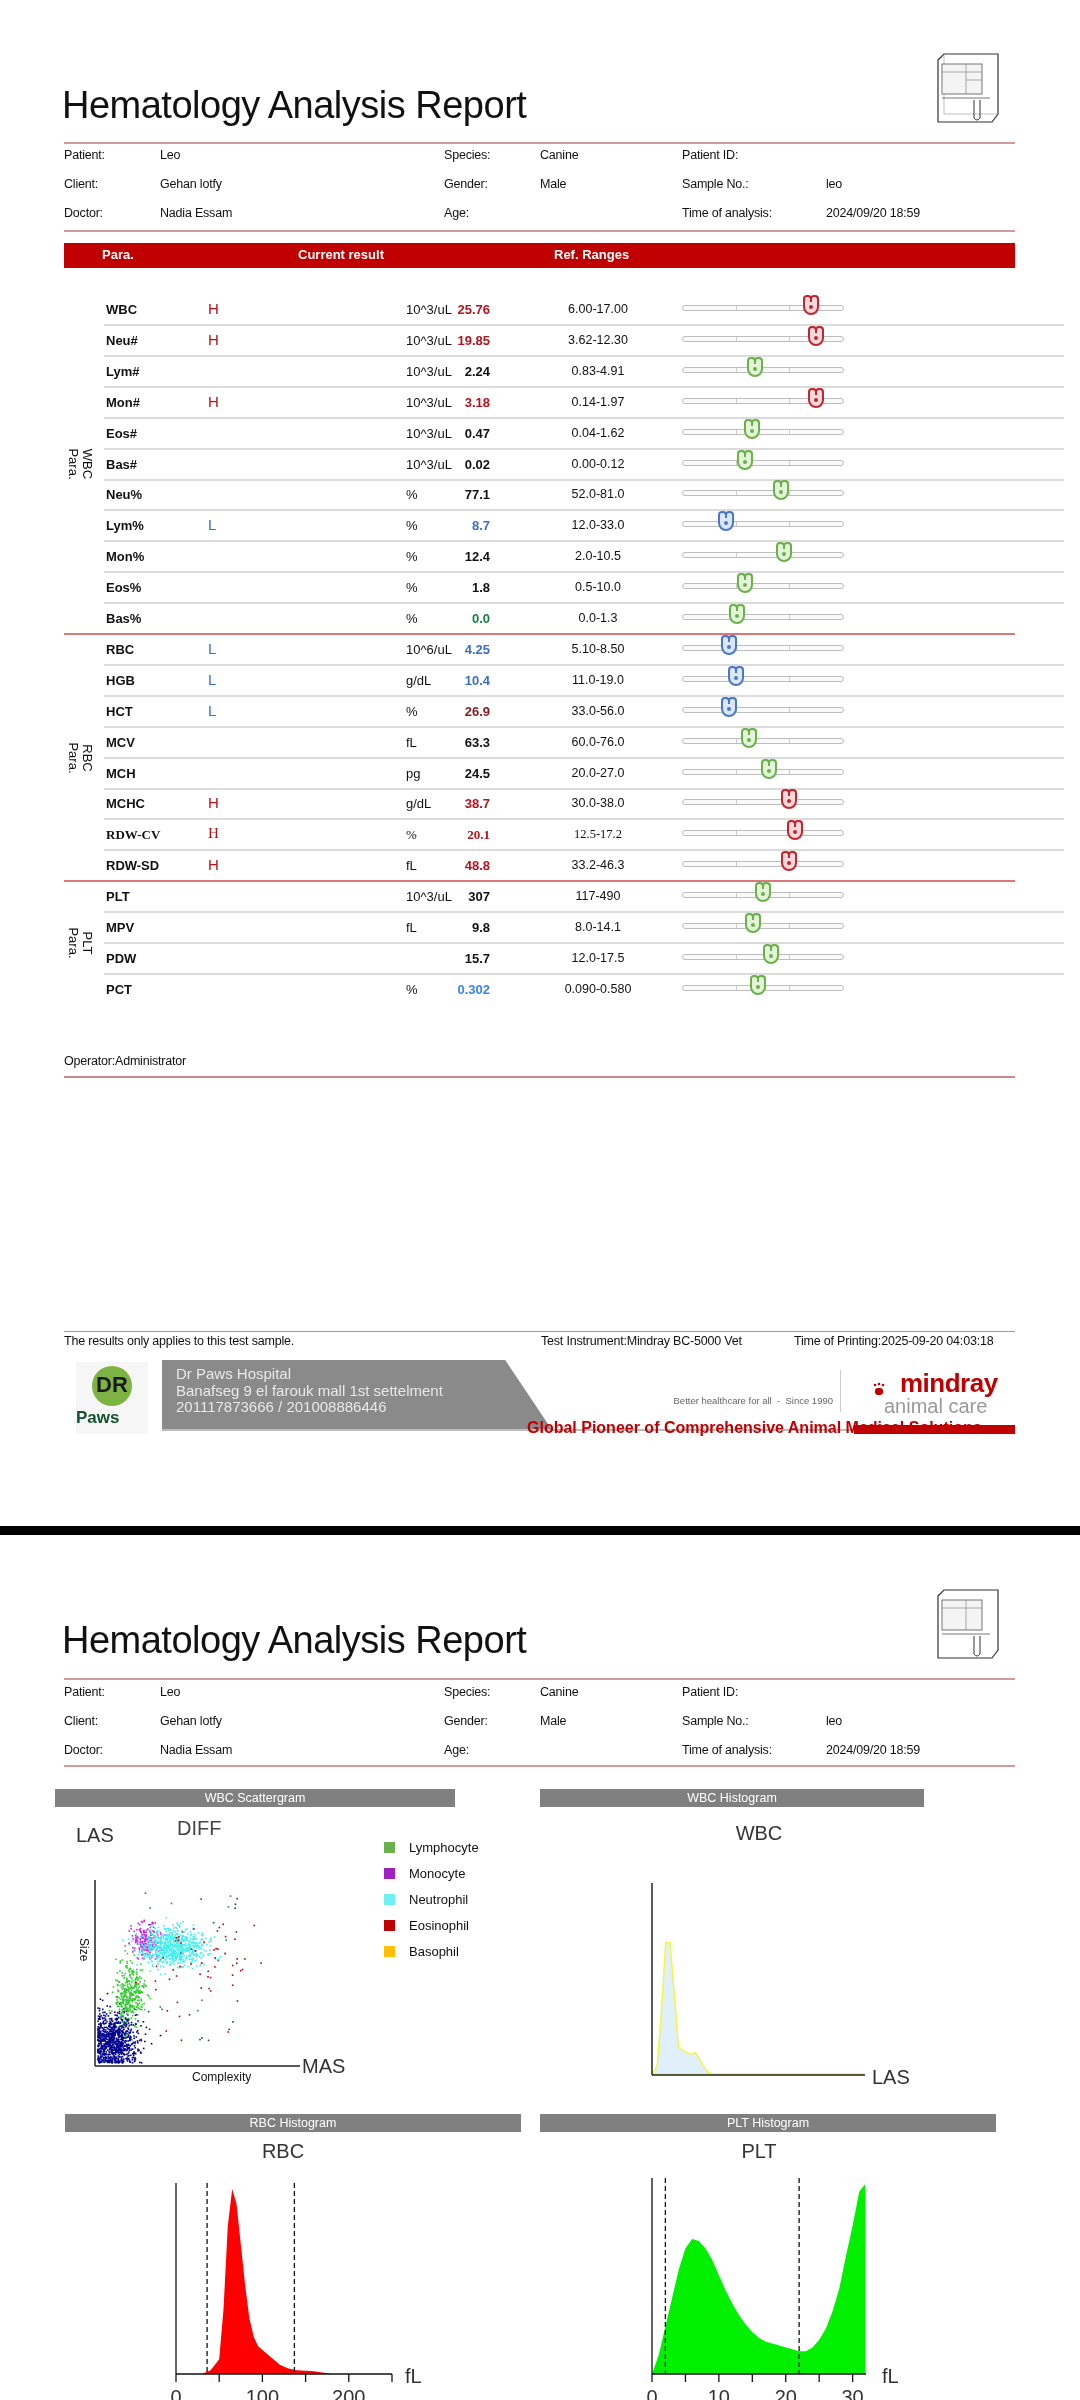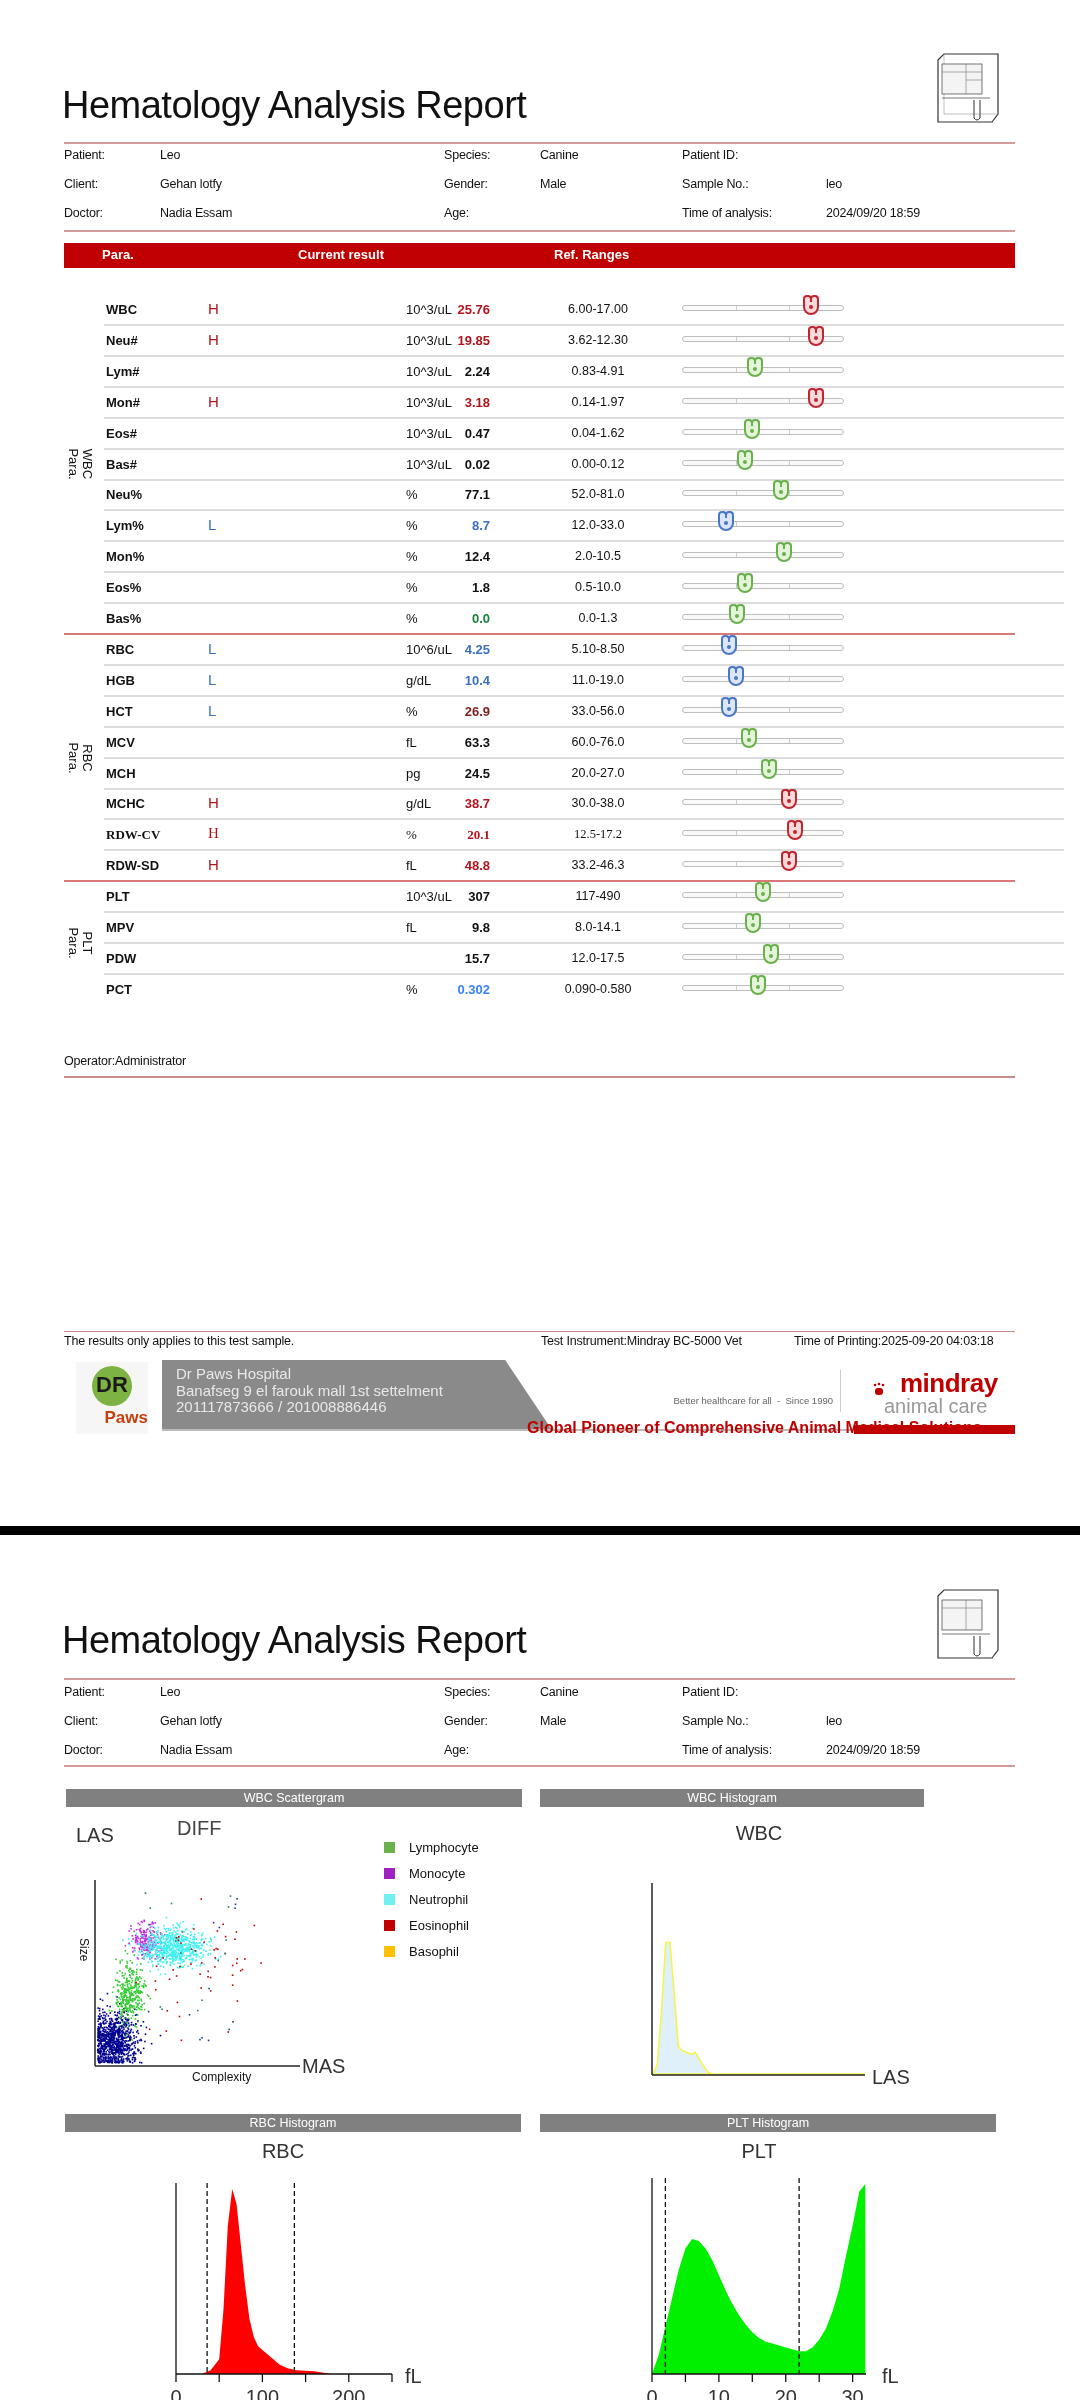--- a/index.html
+++ b/index.html
@@ -436,21 +436,21 @@
 
   <div class="abs" style="left:64px; top:1331px; width:951px; height:1px; background:#c98a8a;"></div>
   <div class="abs small" style="left:64px; top:1334px;">The results only applies to this test sample.</div>
   <div class="abs small" style="left:541px; top:1334px;">Test Instrument:Mindray BC-5000 Vet</div>
   <div class="abs small" style="left:794px; top:1334px;">Time of Printing:2025-09-20 04:03:18</div>
 
   <div>
     <div class="abs" style="left:76px; top:1362px; width:72px; height:72px; background:#f6f6f6;">
       <div class="abs" style="left:16px; top:4px; width:40px; height:40px; border-radius:50%; background:#7cb342;"></div>
       <div class="abs" style="left:18px; top:10px; width:36px; text-align:center; font-weight:700; font-size:22px; color:#1a1a1a;">DR</div>
-      <div class="abs" style="left:0; top:46px; width:72px; text-align:right; font-size:17px; color:#c2410c; font-weight:700;">Paws</div>
+      <div class="abs" style="left:0; top:46px; width:72px; text-align:left; font-size:17px; color:#14532d; font-weight:700;">Paws</div>
     </div>
     <div class="banner-grey"></div>
     <div class="abs" style="left:176px; top:1366px; color:#e8e8e8; font-size:15px; line-height:16.5px;">
       <div>Dr Paws Hospital</div>
       <div>Banafseg 9 el farouk mall 1st settelment</div>
       <div>201117873666 / 201008886446</div>
     </div>
     <div class="abs" style="left:162px; top:1429px; width:690px; height:2px; background:#bbb;"></div>
     <div class="abs" style="left:527px; top:1419px; font-size:16px; font-weight:700; color:#c00000;">Global Pioneer of Comprehensive Animal Medical Solutions</div>
     <div class="abs" style="left:656px; top:1395px; font-size:9.5px; color:#666; width:177px; text-align:right; white-space:pre;">Better healthcare for all  -  Since 1990</div>
@@ -497,21 +497,21 @@
     <span class="info-val" style="left:540px; top:1714px;">Male</span>
     <span class="info-lbl" style="left:444px; top:1743px;">Age:</span>
     <span class="info-lbl" style="left:682px; top:1685px;">Patient ID:</span>
     <span class="info-lbl" style="left:682px; top:1714px;">Sample No.:</span>
     <span class="info-val" style="left:826px; top:1714px;">leo</span>
     <span class="info-lbl" style="left:682px; top:1743px;">Time of analysis:</span>
     <span class="info-val" style="left:826px; top:1743px;">2024/09/20 18:59</span>
   </div>
   <div class="rule-red" style="top:1765px;"></div>
 
-  <div class="chart-hdr" style="left:66px; top:1789px; width:456px;">WBC Scattergram</div>
+  <div class="chart-hdr" style="left:55px; top:1789px; width:400px;">WBC Scattergram</div>
   <div class="chart-hdr" style="left:540px; top:1789px; width:384px;">WBC Histogram</div>
   <div class="chart-hdr" style="left:65px; top:2114px; width:456px;">RBC Histogram</div>
   <div class="chart-hdr" style="left:540px; top:2114px; width:456px;">PLT Histogram</div>
 
   <svg class="abs" style="left:60px; top:1810px;" width="480" height="280" id="scatter-svg">
     <text x="16" y="32" font-size="20" fill="#333" font-family="Liberation Sans, sans-serif">LAS</text>
     <text x="117" y="25" font-size="20" fill="#444" font-family="Liberation Sans, sans-serif">DIFF</text>
     <text x="0" y="0" font-size="12" fill="#111" font-family="Liberation Sans, sans-serif" transform="translate(20,128) rotate(90)">Size</text>
     <text x="132" y="271" font-size="12" fill="#111" font-family="Liberation Sans, sans-serif">Complexity</text>
     <text x="242" y="263" font-size="20" fill="#333" font-family="Liberation Sans, sans-serif">MAS</text>

